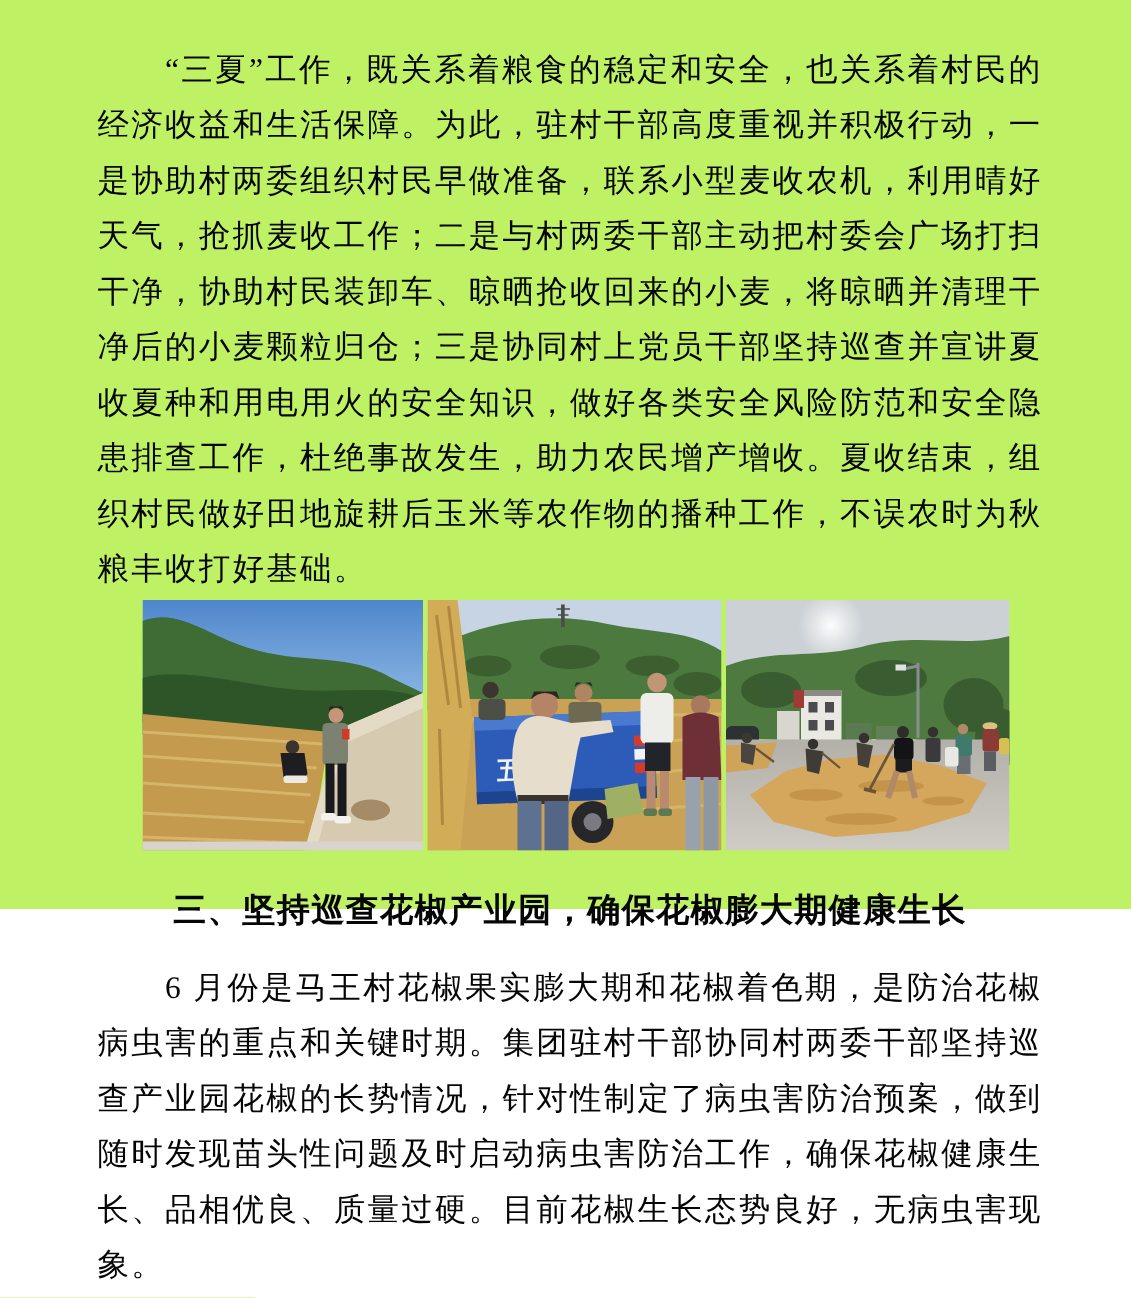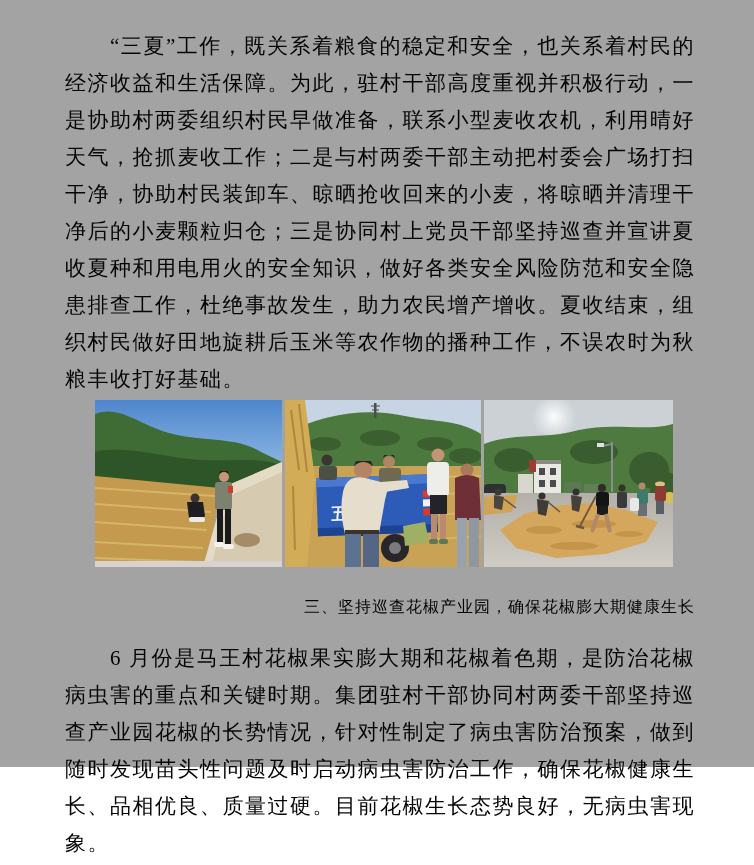--- a/index.html
+++ b/index.html
@@ -4,22 +4,22 @@
 <style>
   html, body { margin: 0; padding: 0; }
   body {
     width: 754px; height: 865px;
     background: #ffffff;
     font-family: "Liberation Serif", "DejaVu Serif", serif;
     color: #000;
     overflow: hidden;
   }
   .page {
-    width: 754px; height: 767px;
-    background: #a3a3a3;
+    width: 754px; height: 606px;
+    background: #bef264;
     position: relative;
   }
   .content {
     padding: 28px 59px 0 65px; 
   }
   p.body-text {
     margin: 0;
     font-size: 21px;
     line-height: 37px;
     letter-spacing: 1.5px;
@@ -30,24 +30,24 @@
   .photo-row {
     margin: 2px 0 0 30px;  
     width: 578px;
     height: 167px;
     display: flex;
     gap: 3px;
   }
   .photo-row svg { display: block; height: 167px; }
   h2.section-heading {
     margin: 25px 0 0 0;
-    font-size: 16px;
-    font-weight: normal;
+    font-size: 22px;
+    font-weight: bold;
     line-height: 30px;
-    text-align: right;
+    text-align: center;
     letter-spacing: 1px;
     color: #050505;
   }
   p.after-heading { margin-top: 18px; }
   .trailer-text {
     font-family: "Liberation Sans", sans-serif;
     font-size: 17px;
     font-weight: bold;
     fill: #eef2fa;
     letter-spacing: 6px;

